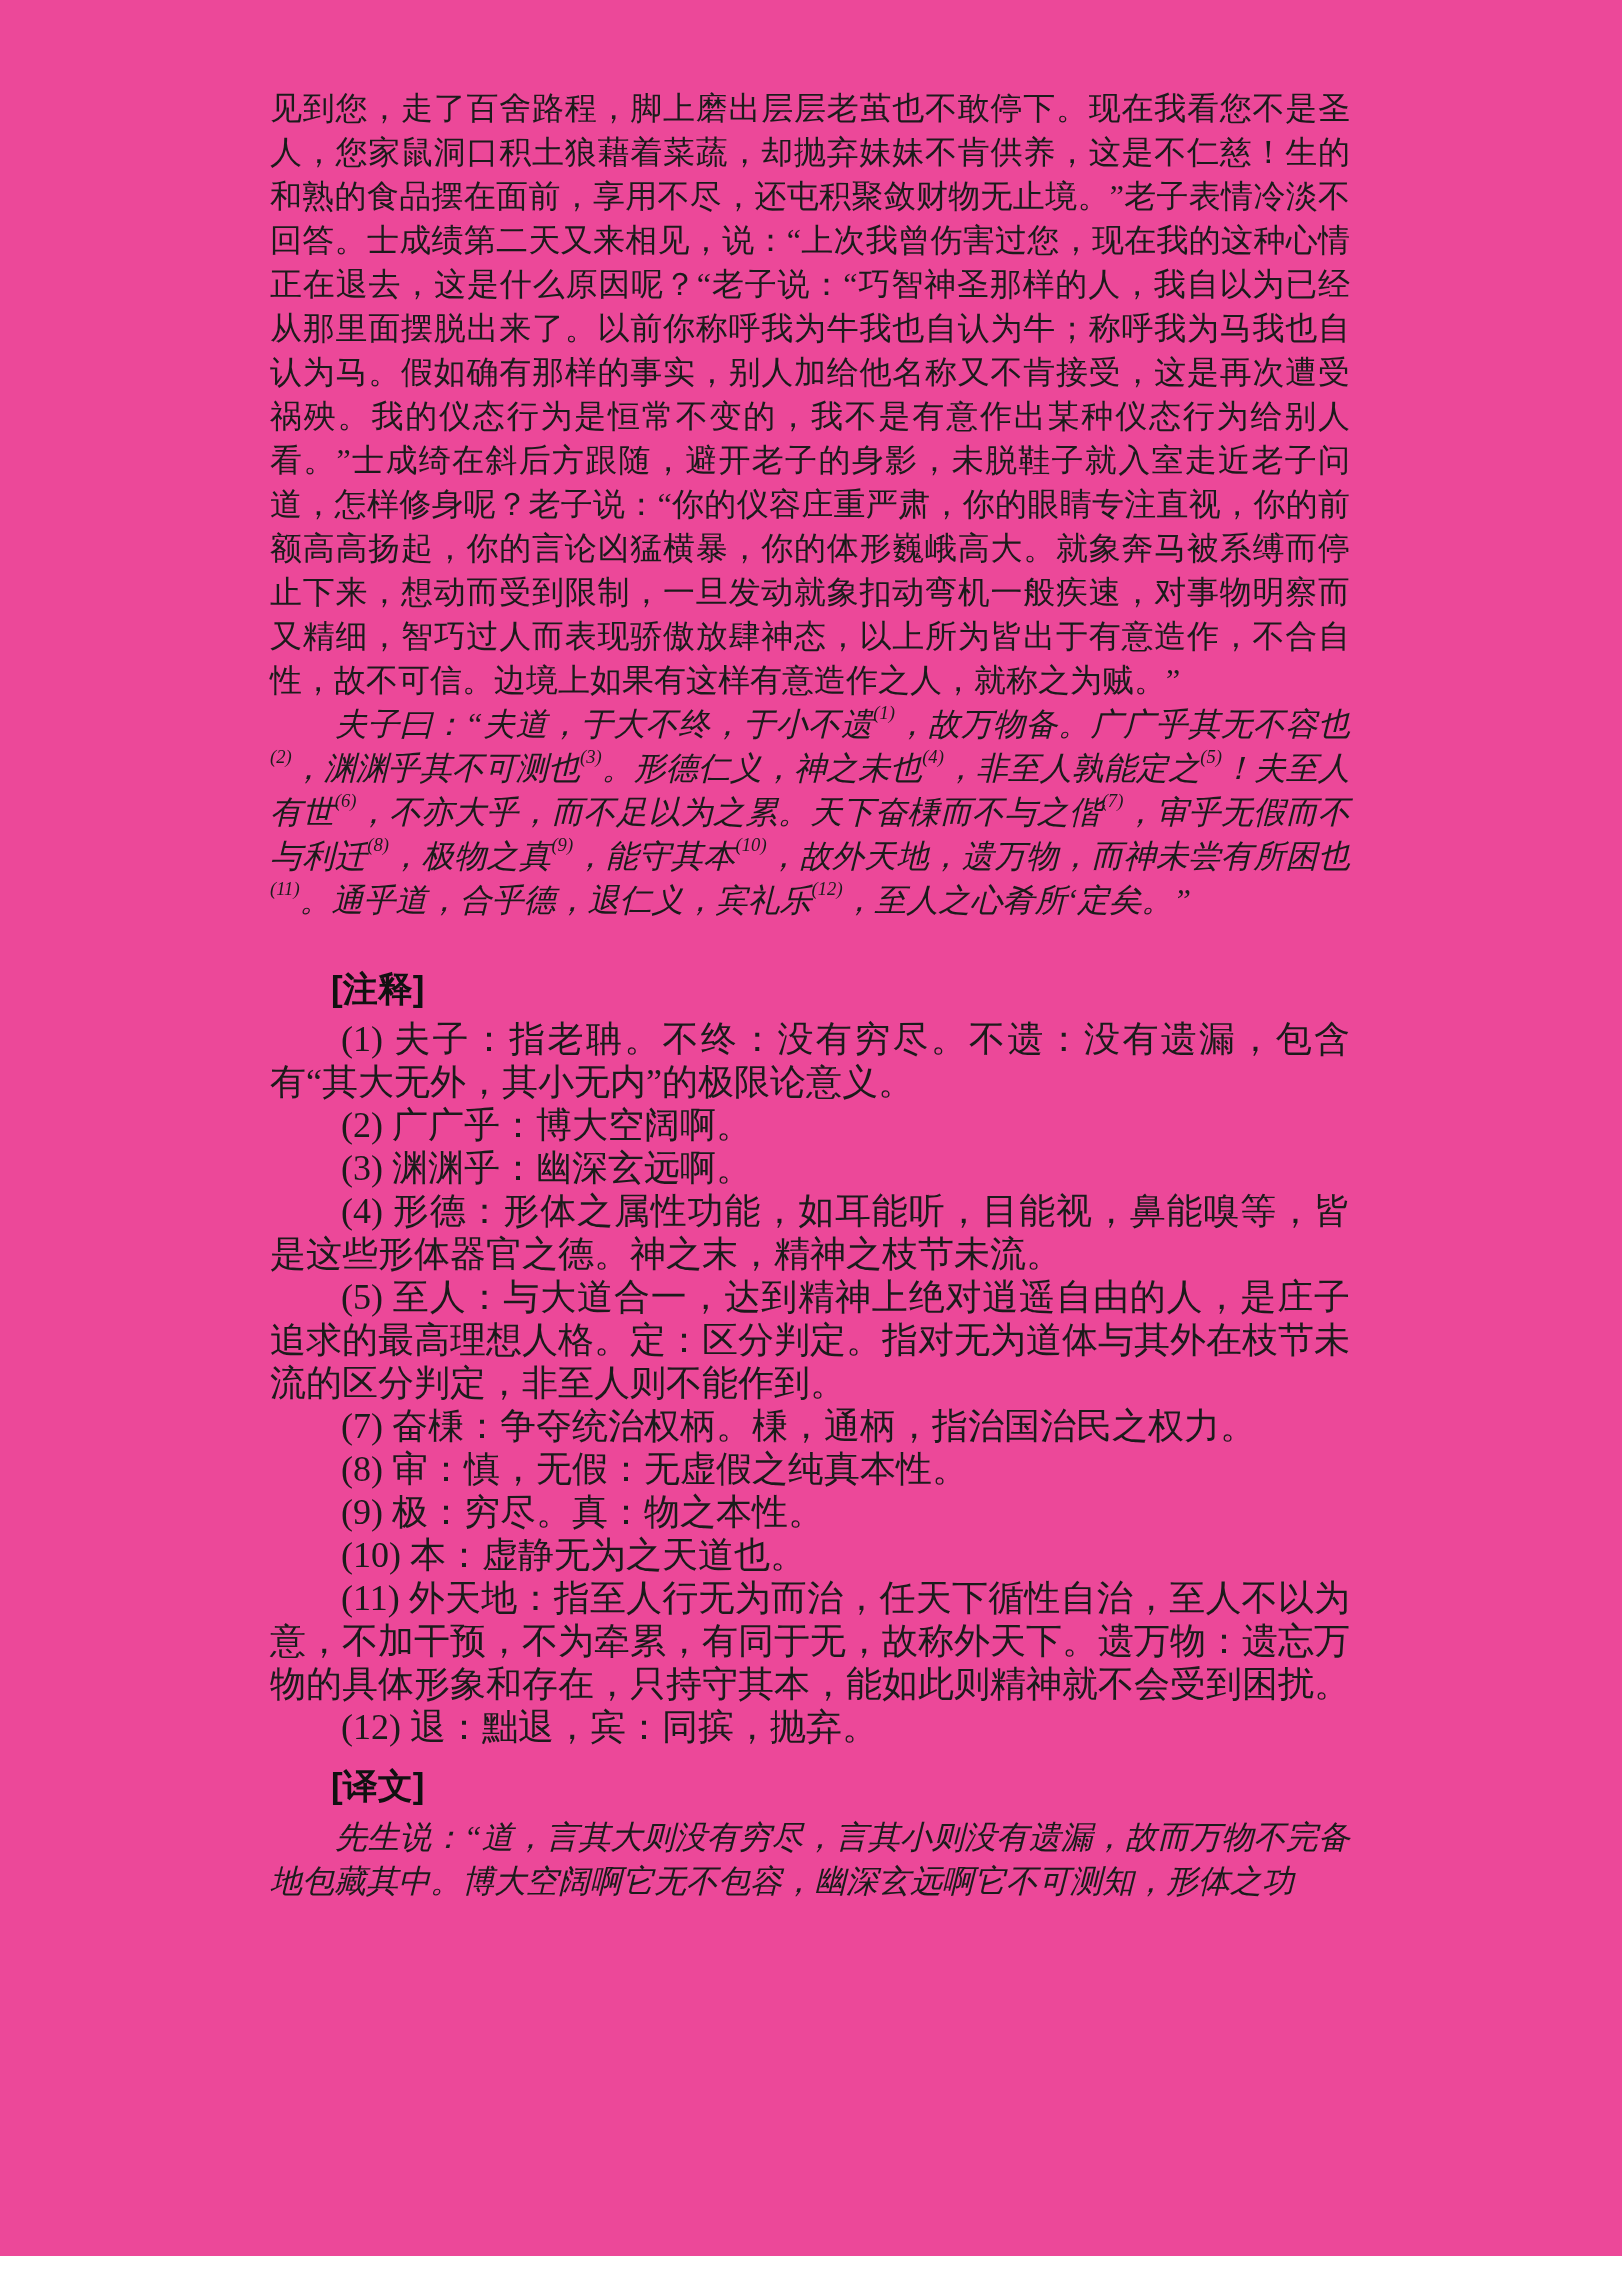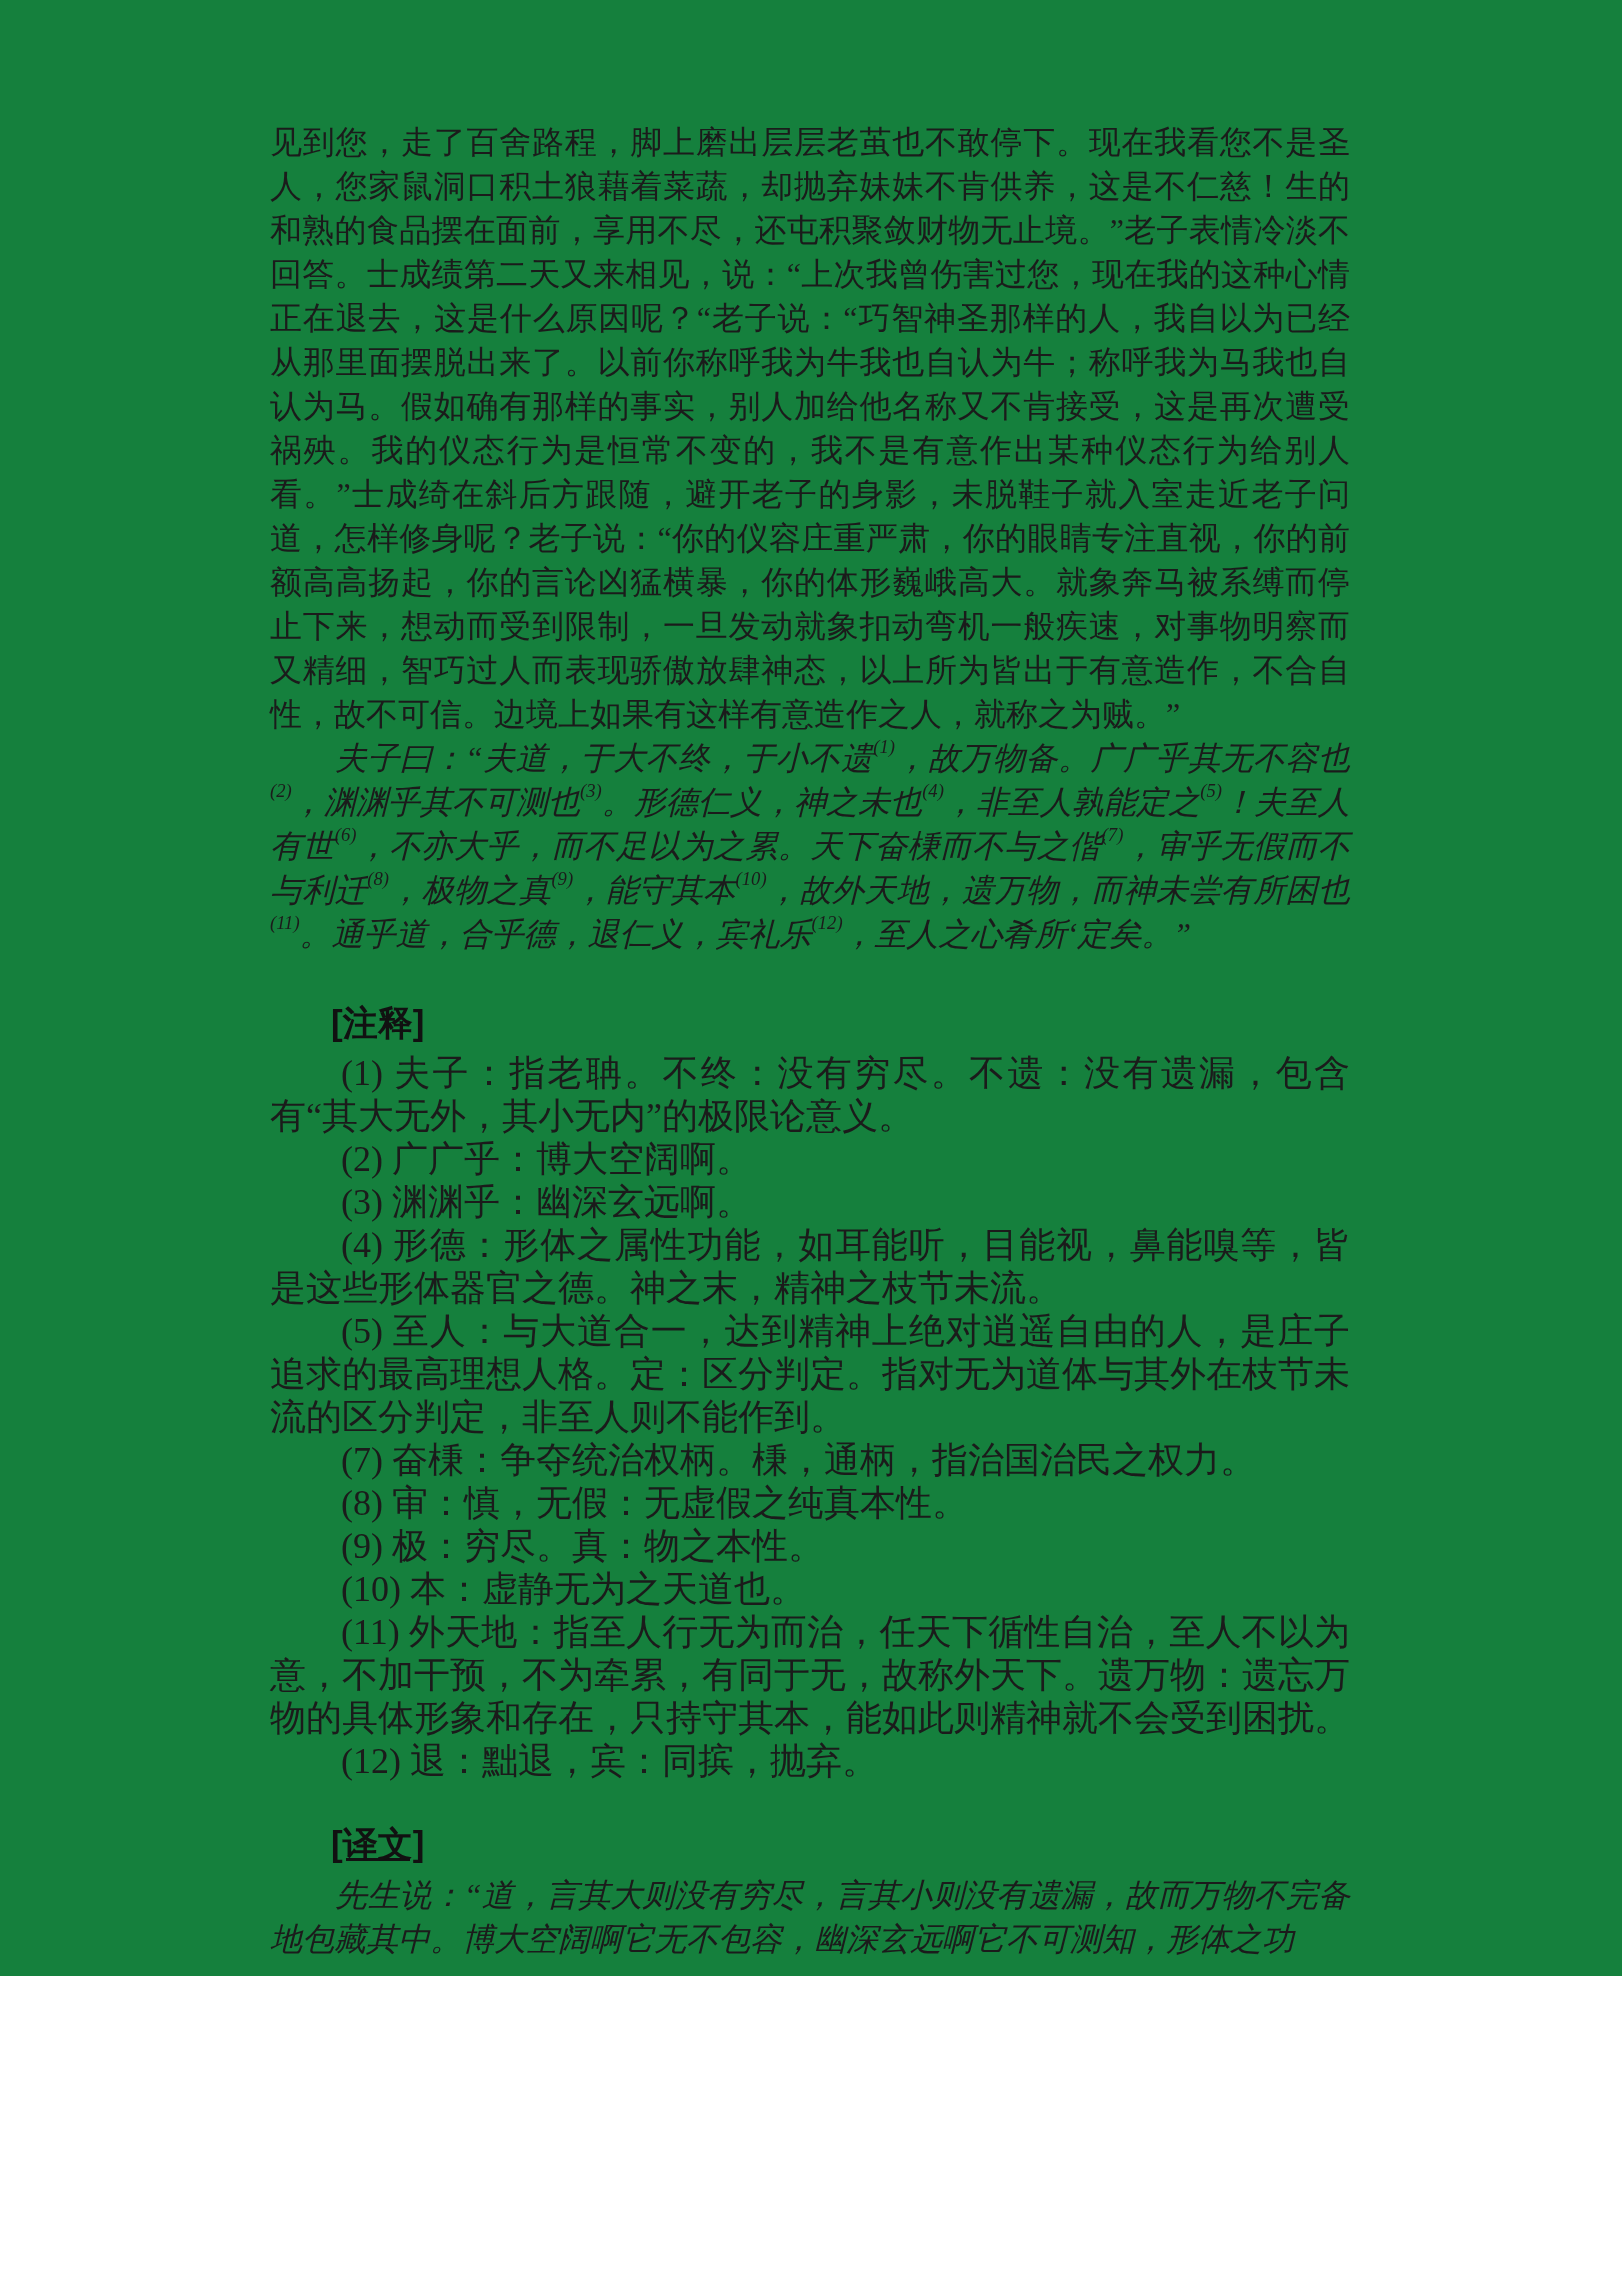--- a/index.html
+++ b/index.html
@@ -3,26 +3,26 @@
 <meta charset="utf-8">
 <style>
   html, body {
     margin: 0;
     padding: 0;
     background: #ffffff;
   }
   .page {
     position: relative;
     width: 1622px;
-    height: 1976px;
+    height: 2256px;
     margin: 0 auto;
-    background: #15803d;
+    background: #ec4899;
     color: #1b1b1b;
     box-sizing: border-box;
-    padding: 120px 272px 0 270px;
+    padding: 86px 272px 0 270px;
     font-family: "Liberation Serif", "DejaVu Serif", serif;
     overflow: hidden;
   }
   .body-text p,
   .translation p {
     font-size: 32px;
     line-height: 44px;
     text-align: justify;
     text-justify: inter-character;
     margin: 0;
@@ -40,22 +40,21 @@
   }
   .section-header {
     font-family: "Liberation Sans", "DejaVu Sans", sans-serif;
     font-weight: 700;
     font-size: 35px;
     line-height: 47px;
     margin: 43px 0 5.9px 61px;
     color: #111111;
   }
   .translation-header {
-    margin-top: 37px;
-    text-decoration: underline;
+    margin-top: 13px;
   }
   .notes p {
     font-size: 36px;
     line-height: 43px;
     text-align: justify;
     text-justify: inter-character;
     text-indent: 71px;
     margin: 0;
   }
 </style>

